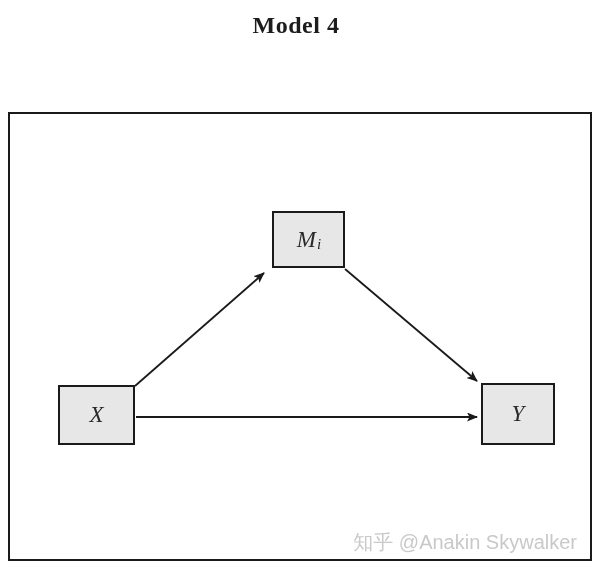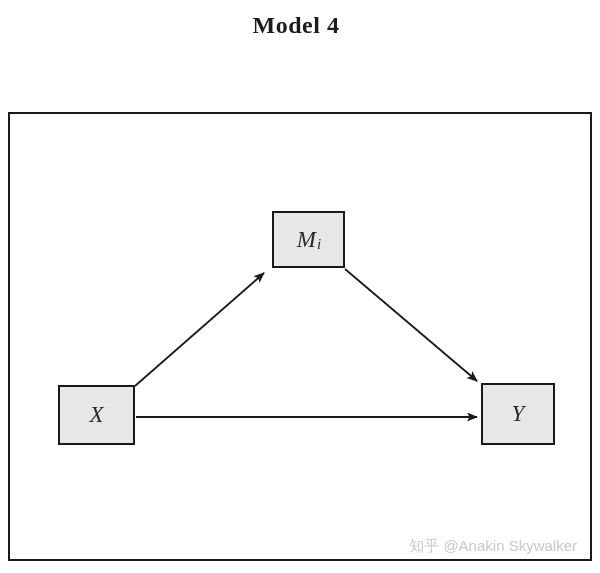--- a/index.html
+++ b/index.html
@@ -69,21 +69,21 @@
     left: 1px;
   }
   .node-m { left: 272px; top: 211px; width: 73px; height: 57px; }
   .node-x { left: 58px;  top: 385px; width: 77px; height: 60px; }
   .node-y { left: 481px; top: 383px; width: 74px; height: 62px; }
   .watermark {
     position: absolute;
     right: 15px;
     bottom: 17px;
     font-family: "Liberation Sans", sans-serif;
-    font-size: 15px;
+    font-size: 20px;
     color: #c9c9c9;
     text-shadow: 1px 1px 1px #ffffff;
     white-space: nowrap;
   }
 </style>
 </head>
 <body>
 
 <div class="page">
 

